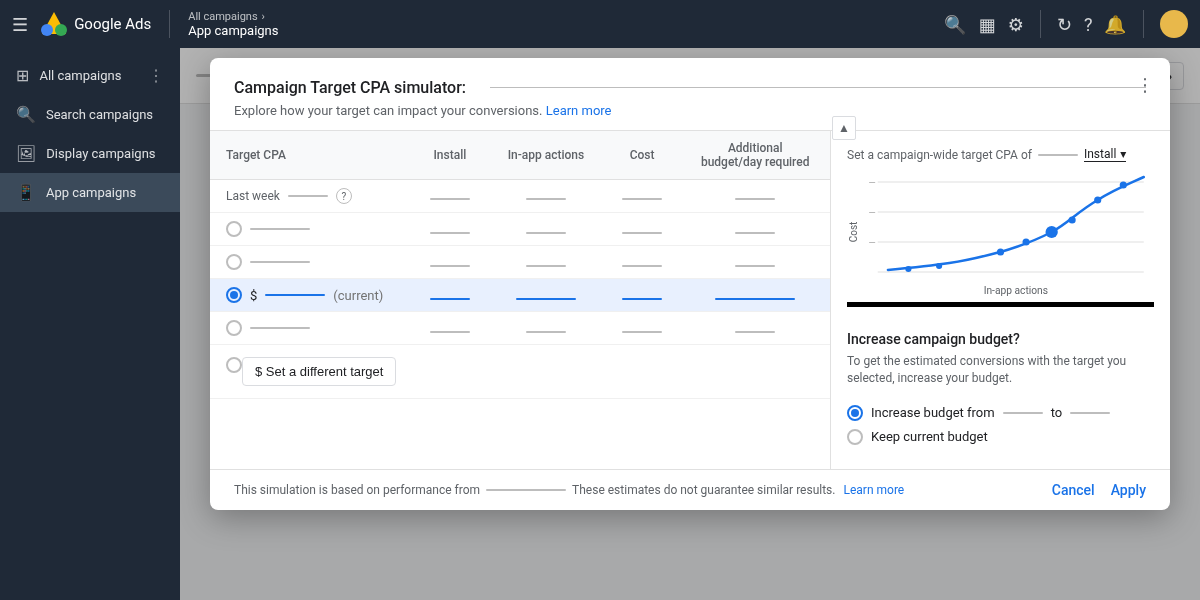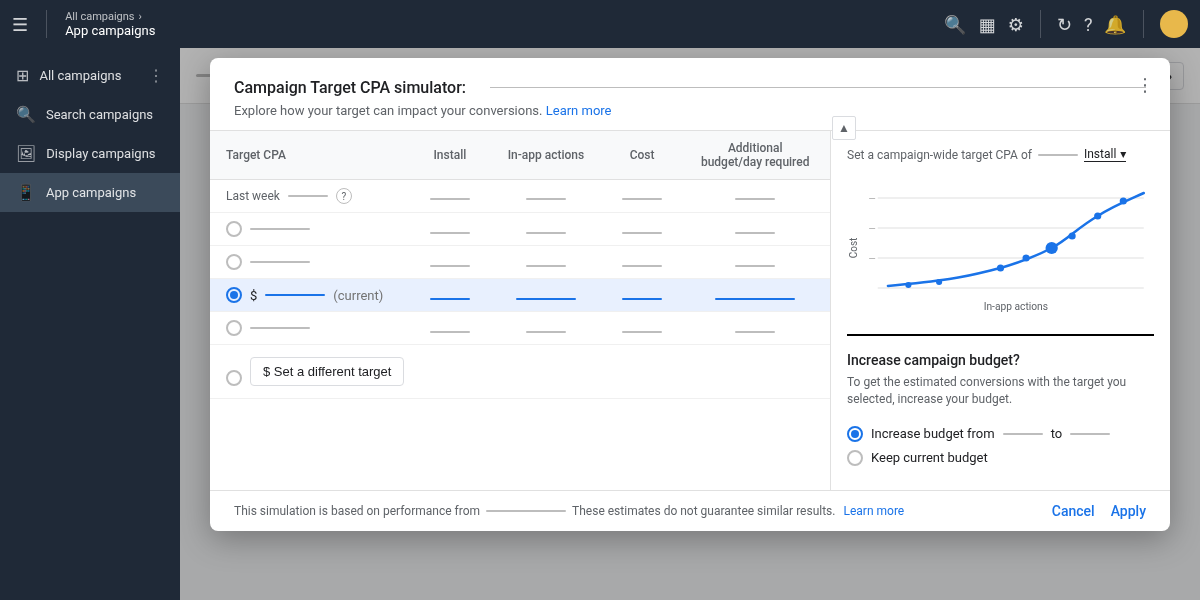--- a/index.html
+++ b/index.html
@@ -110,32 +110,32 @@
 
     .set-target-btn {
       border: 1px solid #dadce0; border-radius: 4px; padding: 6px 12px;
       font-size: 13px; background: #fff; cursor: pointer; color: #202124;
       display: flex; align-items: center; gap: 4px;
     }
 
     .last-week-row td { color: #5f6368; font-size: 12px; }
 
     
-    .modal-right { width: 340px; border-left: 1px solid #e0e0e0; padding: 16px; display: flex; flex-direction: column; gap: 16px; }
+    .modal-right { width: 340px; border-left: 1px solid #e0e0e0; padding: 16px; display: flex; flex-direction: column; gap: 0; }
 
     
     .chart-header { font-size: 12px; color: #5f6368; display: flex; align-items: center; gap: 6px; flex-wrap: wrap; }
     .chart-header span { font-weight: 400; }
     .chart-dropdown { display: flex; align-items: center; gap: 4px; color: #202124; cursor: pointer; font-size: 12px; border-bottom: 1px solid #202124; }
 
     .chart-area { position: relative; height: 140px; }
     .chart-svg { width: 100%; height: 100%; }
 
     
-    .budget-section { border-top: 2px solid #000000; padding-top: 16px; }
+    .budget-section { border-top: 5px solid #000000; padding-top: 24px; }
     .budget-title { font-size: 14px; font-weight: 500; color: #202124; margin-bottom: 6px; }
     .budget-desc { font-size: 12px; color: #5f6368; margin-bottom: 18px; line-height: 1.4; }
     .budget-option { display: flex; align-items: center; gap: 8px; margin-bottom: 8px; font-size: 13px; }
     .budget-radio { width: 16px; height: 16px; border-radius: 50%; border: 2px solid #1a73e8; position: relative; flex-shrink: 0; }
     .budget-radio.selected::after { content: ''; position: absolute; top: 2px; left: 2px; width: 8px; height: 8px; border-radius: 50%; background: #1a73e8; }
     .budget-radio.unselected { border-color: #bdbdbd; }
 
     
     .modal-footer {
       border-top: 1px solid #e0e0e0; padding: 12px 24px;
@@ -151,20 +151,28 @@
     .th-additional { text-align: center !important; }
 
     
     .back-arrow { position: absolute; left: 183px; top: 50%; transform: translateY(-50%); width: 20px; height: 60px; background: #fff; border: 1px solid #e0e0e0; border-radius: 0 4px 4px 0; display: flex; align-items: center; justify-content: center; cursor: pointer; color: #5f6368; font-size: 14px; z-index: 50; }
   </style>
 </head>
 <body>
 
 <div class="topbar">
   <span class="topbar-menu-icon">☰</span>
+  <div class="topbar-logo">
+    <svg class="topbar-logo-icon" viewBox="0 0 28 28">
+      <polygon points="14,2 26,24 2,24" fill="#FBBC04"></polygon>
+      <circle cx="21" cy="20" r="6" fill="#34A853"></circle>
+      <circle cx="7" cy="20" r="6" fill="#4285F4"></circle>
+    </svg>
+    <span class="topbar-brand">Google Ads</span>
+  </div>
   <div class="topbar-divider"></div>
   <div class="topbar-breadcrumb">
     <div class="top">
       <span>All campaigns</span>
       <span>›</span>
     </div>
     <span class="current">App campaigns</span>
   </div>
   <div class="topbar-right">
     <div class="topbar-icons-group">
@@ -319,21 +327,21 @@
                     </div>
                   </td>
                   <td><span class="dash-line short"></span></td>
                   <td><span class="dash-line short"></span></td>
                   <td><span class="dash-line short"></span></td>
                   <td><span class="dash-line short"></span></td>
                 </tr>
 
                 <tr>
                   <td colspan="5" style="padding: 12px 16px;">
-                    <div style="display:flex; align-items:flex-end; gap:8px;">
+                    <div style="display:flex; align-items:flex-start; ">
                       <div class="radio-btn"></div>
                       <button class="set-target-btn">$ Set a different target</button>
                     </div>
                   </td>
                 </tr>
               </tbody>
             </table>
           </div>
 
           <div class="modal-right">

